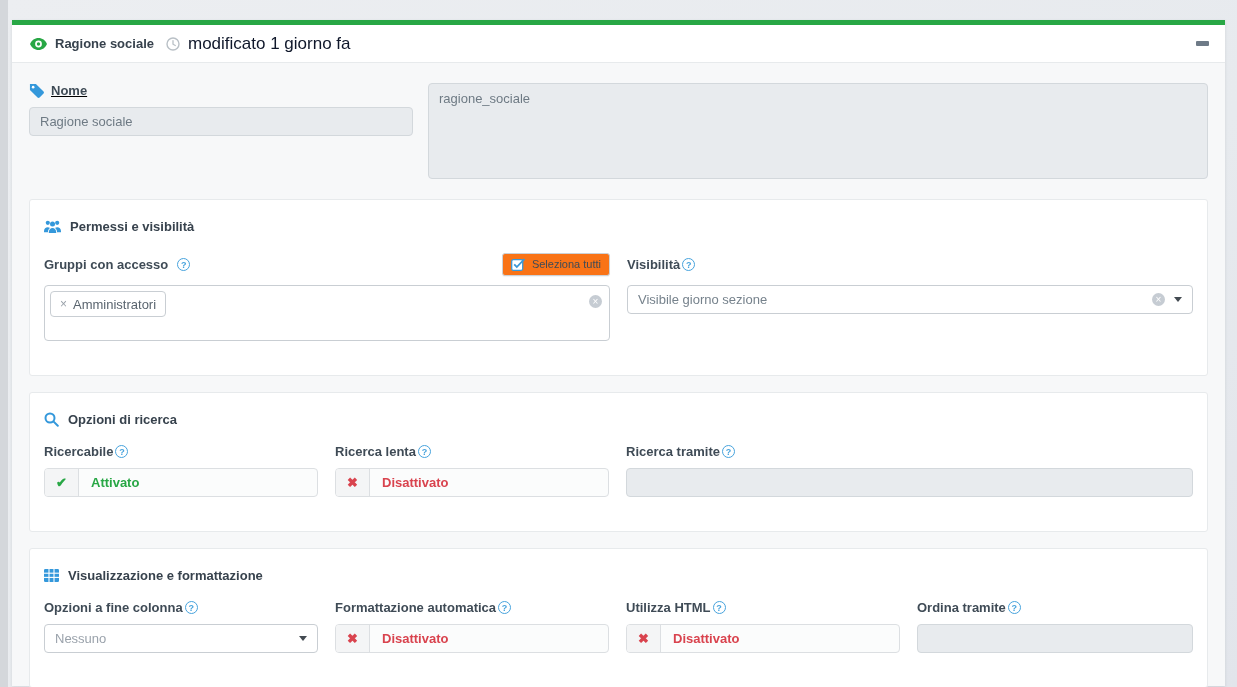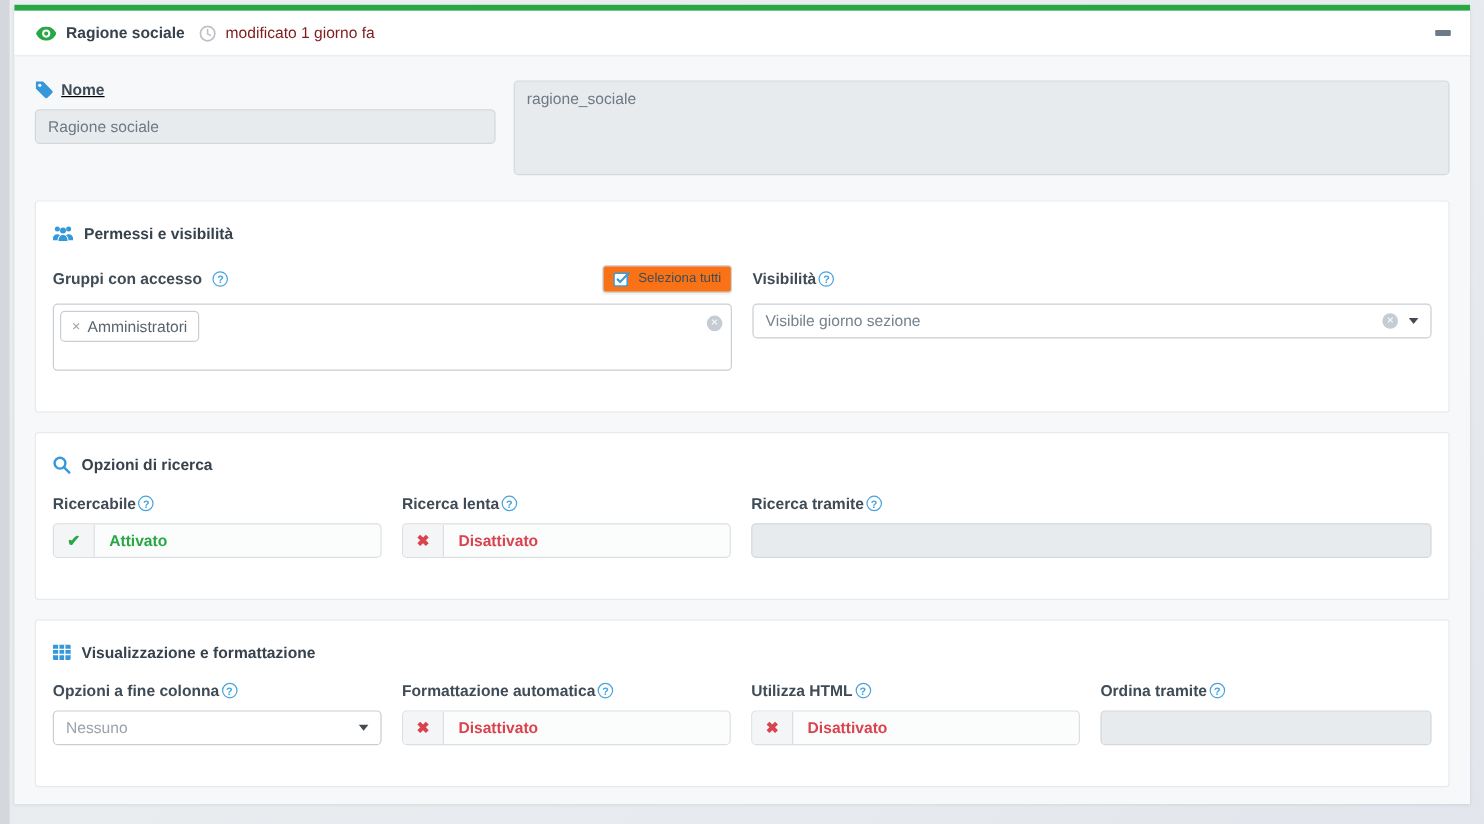--- a/index.html
+++ b/index.html
@@ -4,47 +4,47 @@
 <style>
   html,body{margin:0;padding:0;}
   body{
     width:1237px;height:687px;overflow:hidden;
     background:linear-gradient(135deg,#eceef1 0%,#e7eaee 70%,#e2e5eb 100%);
     font-family:"Liberation Sans",sans-serif;
     position:relative;
   }
   .edge-strip{position:absolute;left:0;top:0;width:8px;height:687px;background:#d4d7db;}
   .panel{
-    position:absolute;left:12px;top:4px;width:1213px;height:666px;
+    position:absolute;left:12px;top:20px;width:1213px;height:666px;
     box-sizing:border-box;background:#f7f8f9;
     border-top:5px solid #28a745;
     box-shadow:0 1px 3px rgba(40,50,60,.12);
   }
   
   .hdr{
     height:37px;background:#fff;border-bottom:1px solid #e7eaec;
     display:flex;align-items:center;padding:0 16px 0 18px;gap:8px;
   }
   .hdr-title{font-weight:bold;font-size:13px;color:#37424d;margin-right:4px;}
-  .hdr-mod{font-size:13px;color:#7f1d1d;}
+  .hdr-mod{font-size:17px;color:#0f172a;}
   .minus-btn{margin-left:auto;width:13px;height:5px;background:#6e7a87;border-radius:1px;cursor:pointer;}
   
   .pbody{padding:20px 17px 0 17px;}
   .field-label{display:flex;align-items:center;gap:7px;font-weight:bold;font-size:13px;color:#3f4b56;margin-bottom:9px;}
   .help{
     display:inline-block;width:13px;height:13px;border:1px solid #47a3dd;border-radius:50%;
     color:#47a3dd;font-size:9px;font-weight:bold;line-height:13px;text-align:center;
     box-sizing:border-box;margin-left:2px;flex:0 0 auto;
   }
   .gray-input{
     box-sizing:border-box;width:100%;height:29px;
     background:#e8ebee;border:1px solid #d3d8dc;border-radius:4px;
     color:#6e7a84;font-size:13px;padding:0 10px;font-family:"Liberation Sans",sans-serif;
   }
-  textarea.gray-input{height:79px;resize:none;padding:7px 10px;line-height:16px;}
+  textarea.gray-input{height:96px;resize:none;padding:7px 10px;line-height:16px;}
   .row-top{display:flex;gap:15px;text-decoration:underline;}
   .col-nome{width:384px;flex:0 0 auto;}
   .col-query{flex:1;}
   
   .card{
     background:#fff;border:1px solid #e7eaec;border-radius:3px;
     margin-top:16px;padding:19px 14px 34px 14px;
   }
   .card-title{display:flex;align-items:center;gap:9px;font-weight:bold;font-size:13px;color:#37424d;margin-bottom:17px;}
   .cols{display:flex;gap:17px;}

